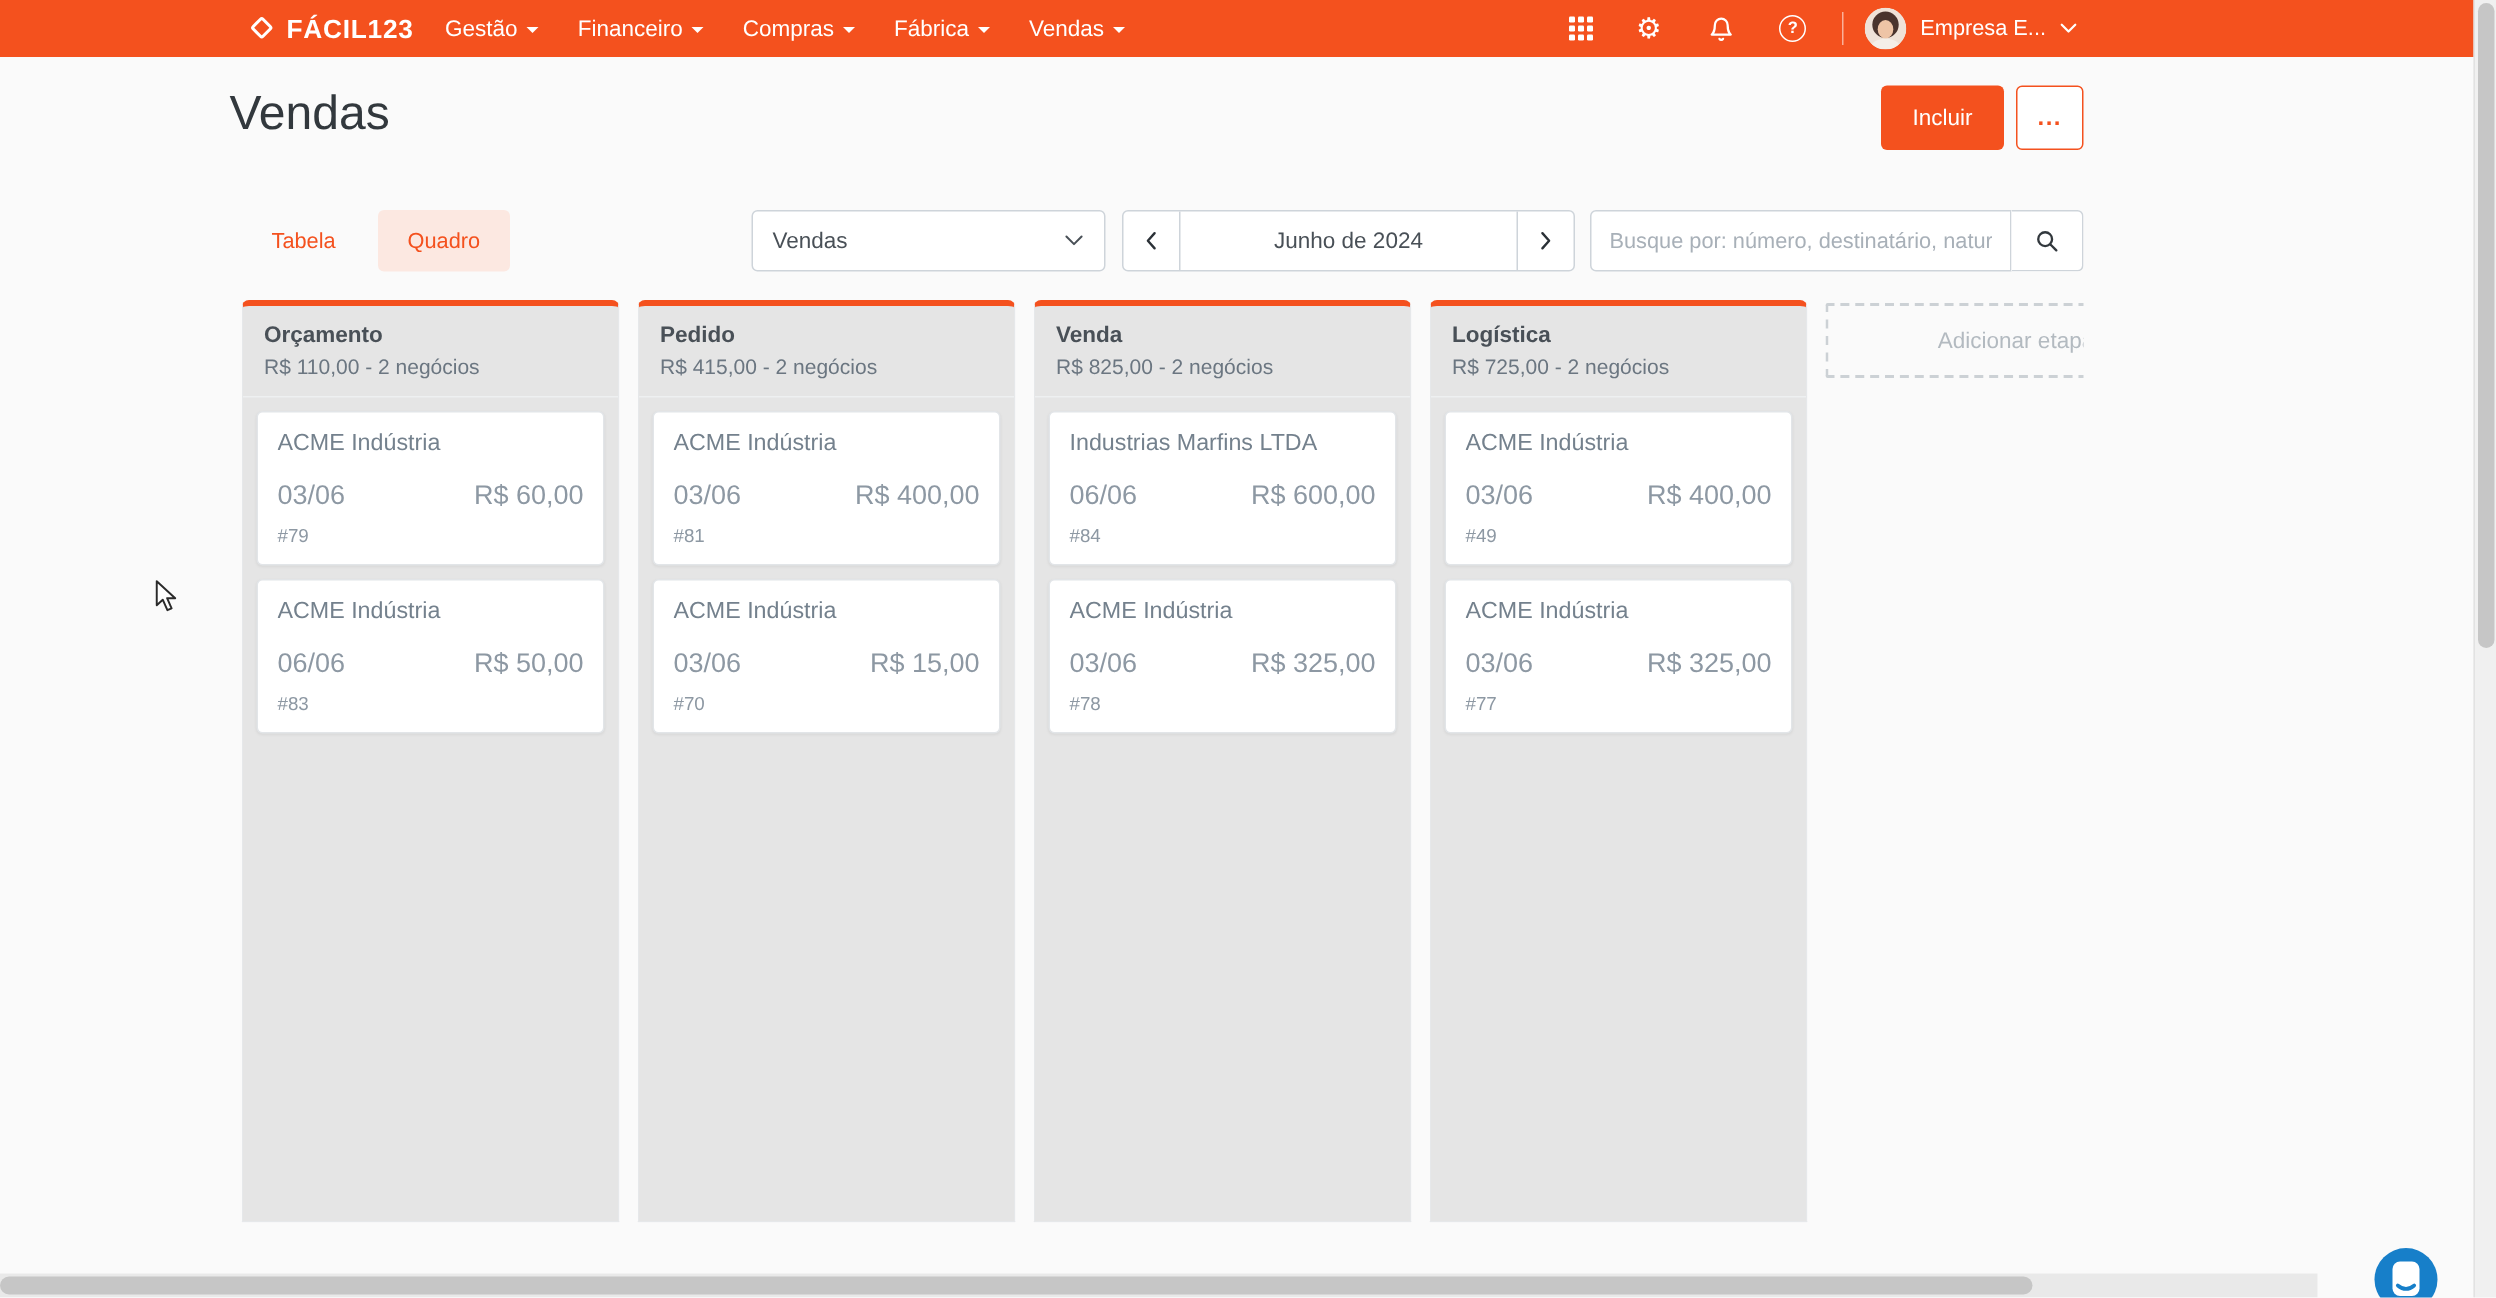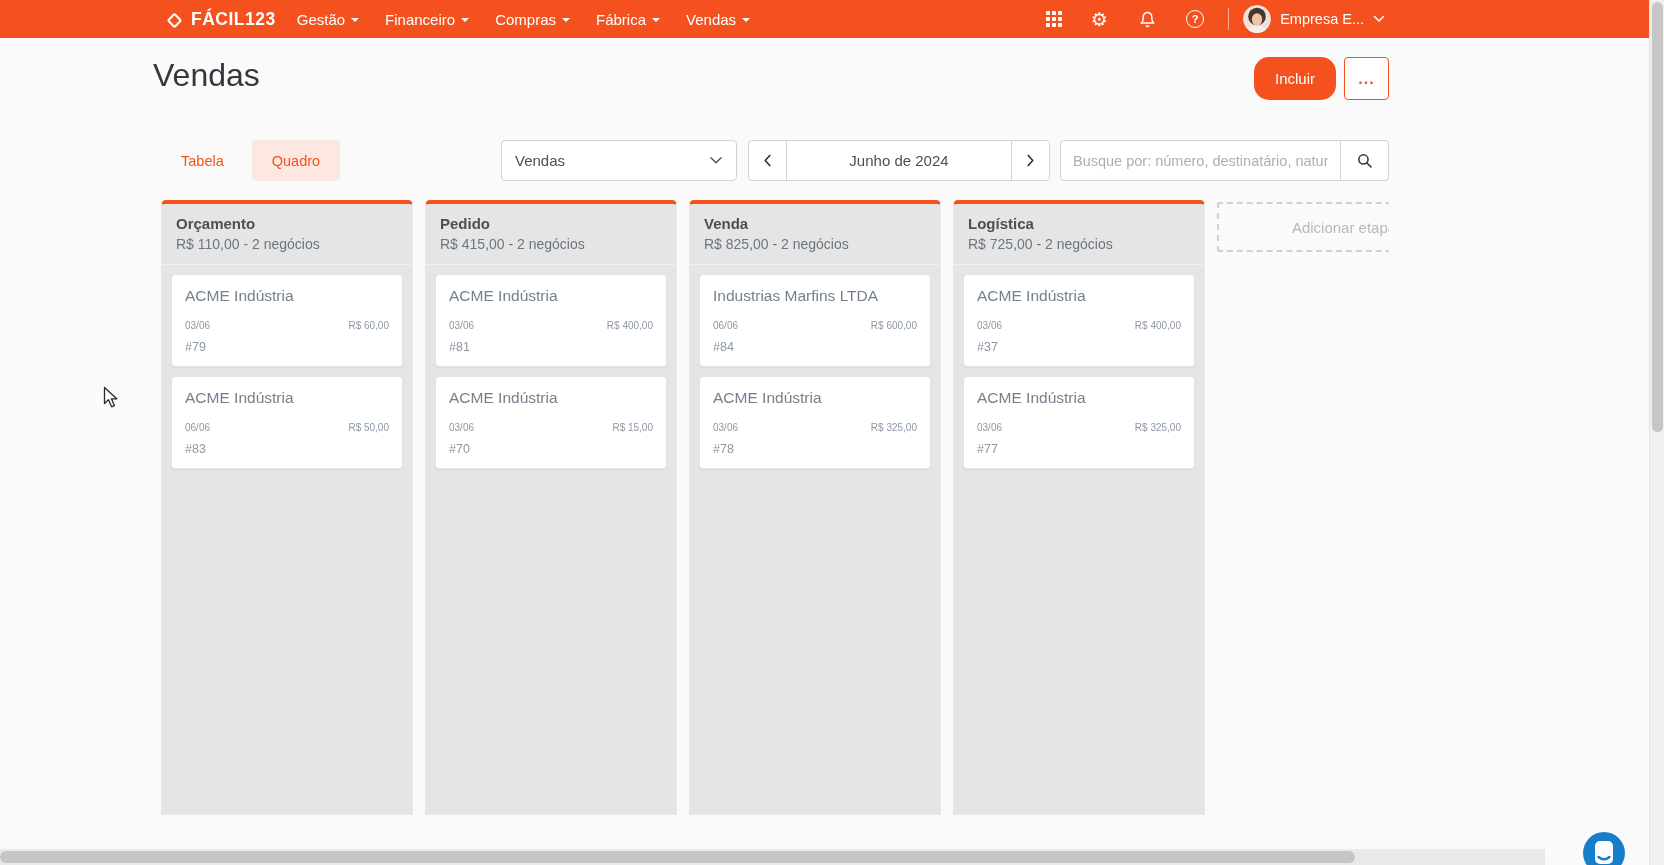--- a/index.html
+++ b/index.html
@@ -10,21 +10,21 @@
     background: #fafafa;
     color: #495057;
   }
 
   
   .navbar {
     position: absolute; top: 0; left: 0; right: 0; height: 38px;
     background: #F4511E; color: #fff;
     display: flex; align-items: center;
   }
-  .nav-logo { margin-left: 165px; display: flex; align-items: flex-end; gap: 7px;
+  .nav-logo { margin-left: 165px; display: flex; align-items: flex-start; gap: 7px;
     font-weight: bold; font-size: 17.5px; letter-spacing: .5px; }
   .nav-menu { display: flex; margin-left: 8px; justify-content: space-between; }
   .nav-item { display: flex; align-items: center; gap: 6px; padding: 0 13px;
     height: 38px; font-size: 15px; cursor: pointer; }
   .caret { width: 0; height: 0; border-left: 4px solid transparent;
     border-right: 4px solid transparent; border-top: 4.5px solid #fff; margin-top: 2px; }
   .nav-right { position: absolute; right: 279px; top: 0; height: 38px;
     display: flex; align-items: center; }
   .nav-icon { display: flex; align-items: center; justify-content: center;
     width: 22px; height: 22px; margin-left: 26px; cursor: pointer; }
@@ -37,21 +37,21 @@
   .nav-sep { width: 1px; height: 22px; background: rgba(255,255,255,.55); margin: 0 14px 0 22px; }
   .avatar { width: 28px; height: 28px; border-radius: 50%; overflow: hidden; flex: 0 0 28px; }
   .account-label { margin-left: 9px; font-size: 14.5px; }
   .account-chevron { margin-left: 9px; display: flex; }
 
   
   .page-title { position: absolute; left: 153px; top: 57px; font-size: 32px;
     font-weight: 400; color: #32383d; }
   .header-actions { position: absolute; right: 275px; top: 57px; display: flex; gap: 8px; }
   .btn-incluir { height: 43px; padding: 0 21px; background: #F4511E; color: #fff;
-    border: none; border-radius: 15px; font-size: 15px; font-family: inherit; cursor: pointer; }
+    border: none; border-radius: 4px; font-size: 15px; font-family: inherit; cursor: pointer; }
   .btn-more { width: 45px; height: 43px; background: #fff; border: 1px solid #F4511E;
     color: #F4511E; border-radius: 4px; font-size: 16px; font-weight: bold;
     letter-spacing: 1px; line-height: 26px; cursor: pointer; font-family: inherit; }
 
   
   .filter-row { position: absolute; left: 0; top: 140px; right: 0; height: 29px; }
   .tabs { position: absolute; left: 161px; top: 0; display: flex; gap: 8px; }
   .tab { height: 41px; padding: 0 20px; display: flex; align-items: center;
     font-size: 14.5px; color: #F4511E; border-radius: 4px; cursor: pointer; background: transparent; }
   .tab.active { background: #FCE8E1; }
@@ -79,21 +79,21 @@
   .column { flex: 0 0 252px; width: 252px; height: 615px; background: #e5e5e5;
     border: 1px solid #e6e8ea; border-top: 4px solid #F4511E; border-radius: 5px 5px 0 0; }
   .col-header { padding: 11px 14px 12px; border-bottom: 1px solid #eef0f1; }
   .col-title { font-size: 15px; font-weight: 600; color: #495057; margin-bottom: 4px; }
   .col-summary { font-size: 14px; color: #6b7681; }
   .col-cards { padding: 9px; display: flex; flex-direction: column; gap: 9px; }
   .card { background: #fff; border: 1px solid #e2e5e8; border-radius: 4px;
     padding: 12px 13px; box-shadow: 0 1px 2px rgba(0,0,0,.06); cursor: pointer; }
   .card-company { font-size: 15.5px; color: #74818d; margin-bottom: 15px;
     white-space: nowrap; overflow: hidden; }
-  .card-row { display: flex; justify-content: space-between; font-size: 10px;
+  .card-row { display: flex; justify-content: space-between; font-size: 18px;
     color: #8d98a3; margin-bottom: 9px; align-items: center; }
   .card-number { font-size: 12.5px; color: #8d98a3; }
   .add-stage { flex: 0 0 254px; height: 50px; margin-top: 2px;
     border: 2px dashed #ccd1d5; border-radius: 2px; color: #b3bac0; font-size: 15px;
     display: flex; align-items: center; justify-content: center; cursor: pointer; }
 
   
   .v-scrollbar { position: absolute; top: 0; right: 0; width: 15px; height: 865px;
     background: #f0f0f0; border-left: 1px solid #e2e2e2; }
   .v-thumb { position: absolute; top: 2px; left: 2px; width: 11px; height: 430px;
@@ -309,21 +309,21 @@
       <div class="col-title">Logística</div>
       <div class="col-summary">R$ 725,00 - 2 negócios</div>
     </div>
     <div class="col-cards">
       <div class="card">
         <div class="card-company">ACME Indústria</div>
         <div class="card-row">
           <span>03/06</span>
           <span>R$ 400,00</span>
         </div>
-        <div class="card-number">#37</div>
+        <div class="card-number">#49</div>
       </div>
       <div class="card">
         <div class="card-company">ACME Indústria</div>
         <div class="card-row">
           <span>03/06</span>
           <span>R$ 325,00</span>
         </div>
         <div class="card-number">#77</div>
       </div>
     </div>

